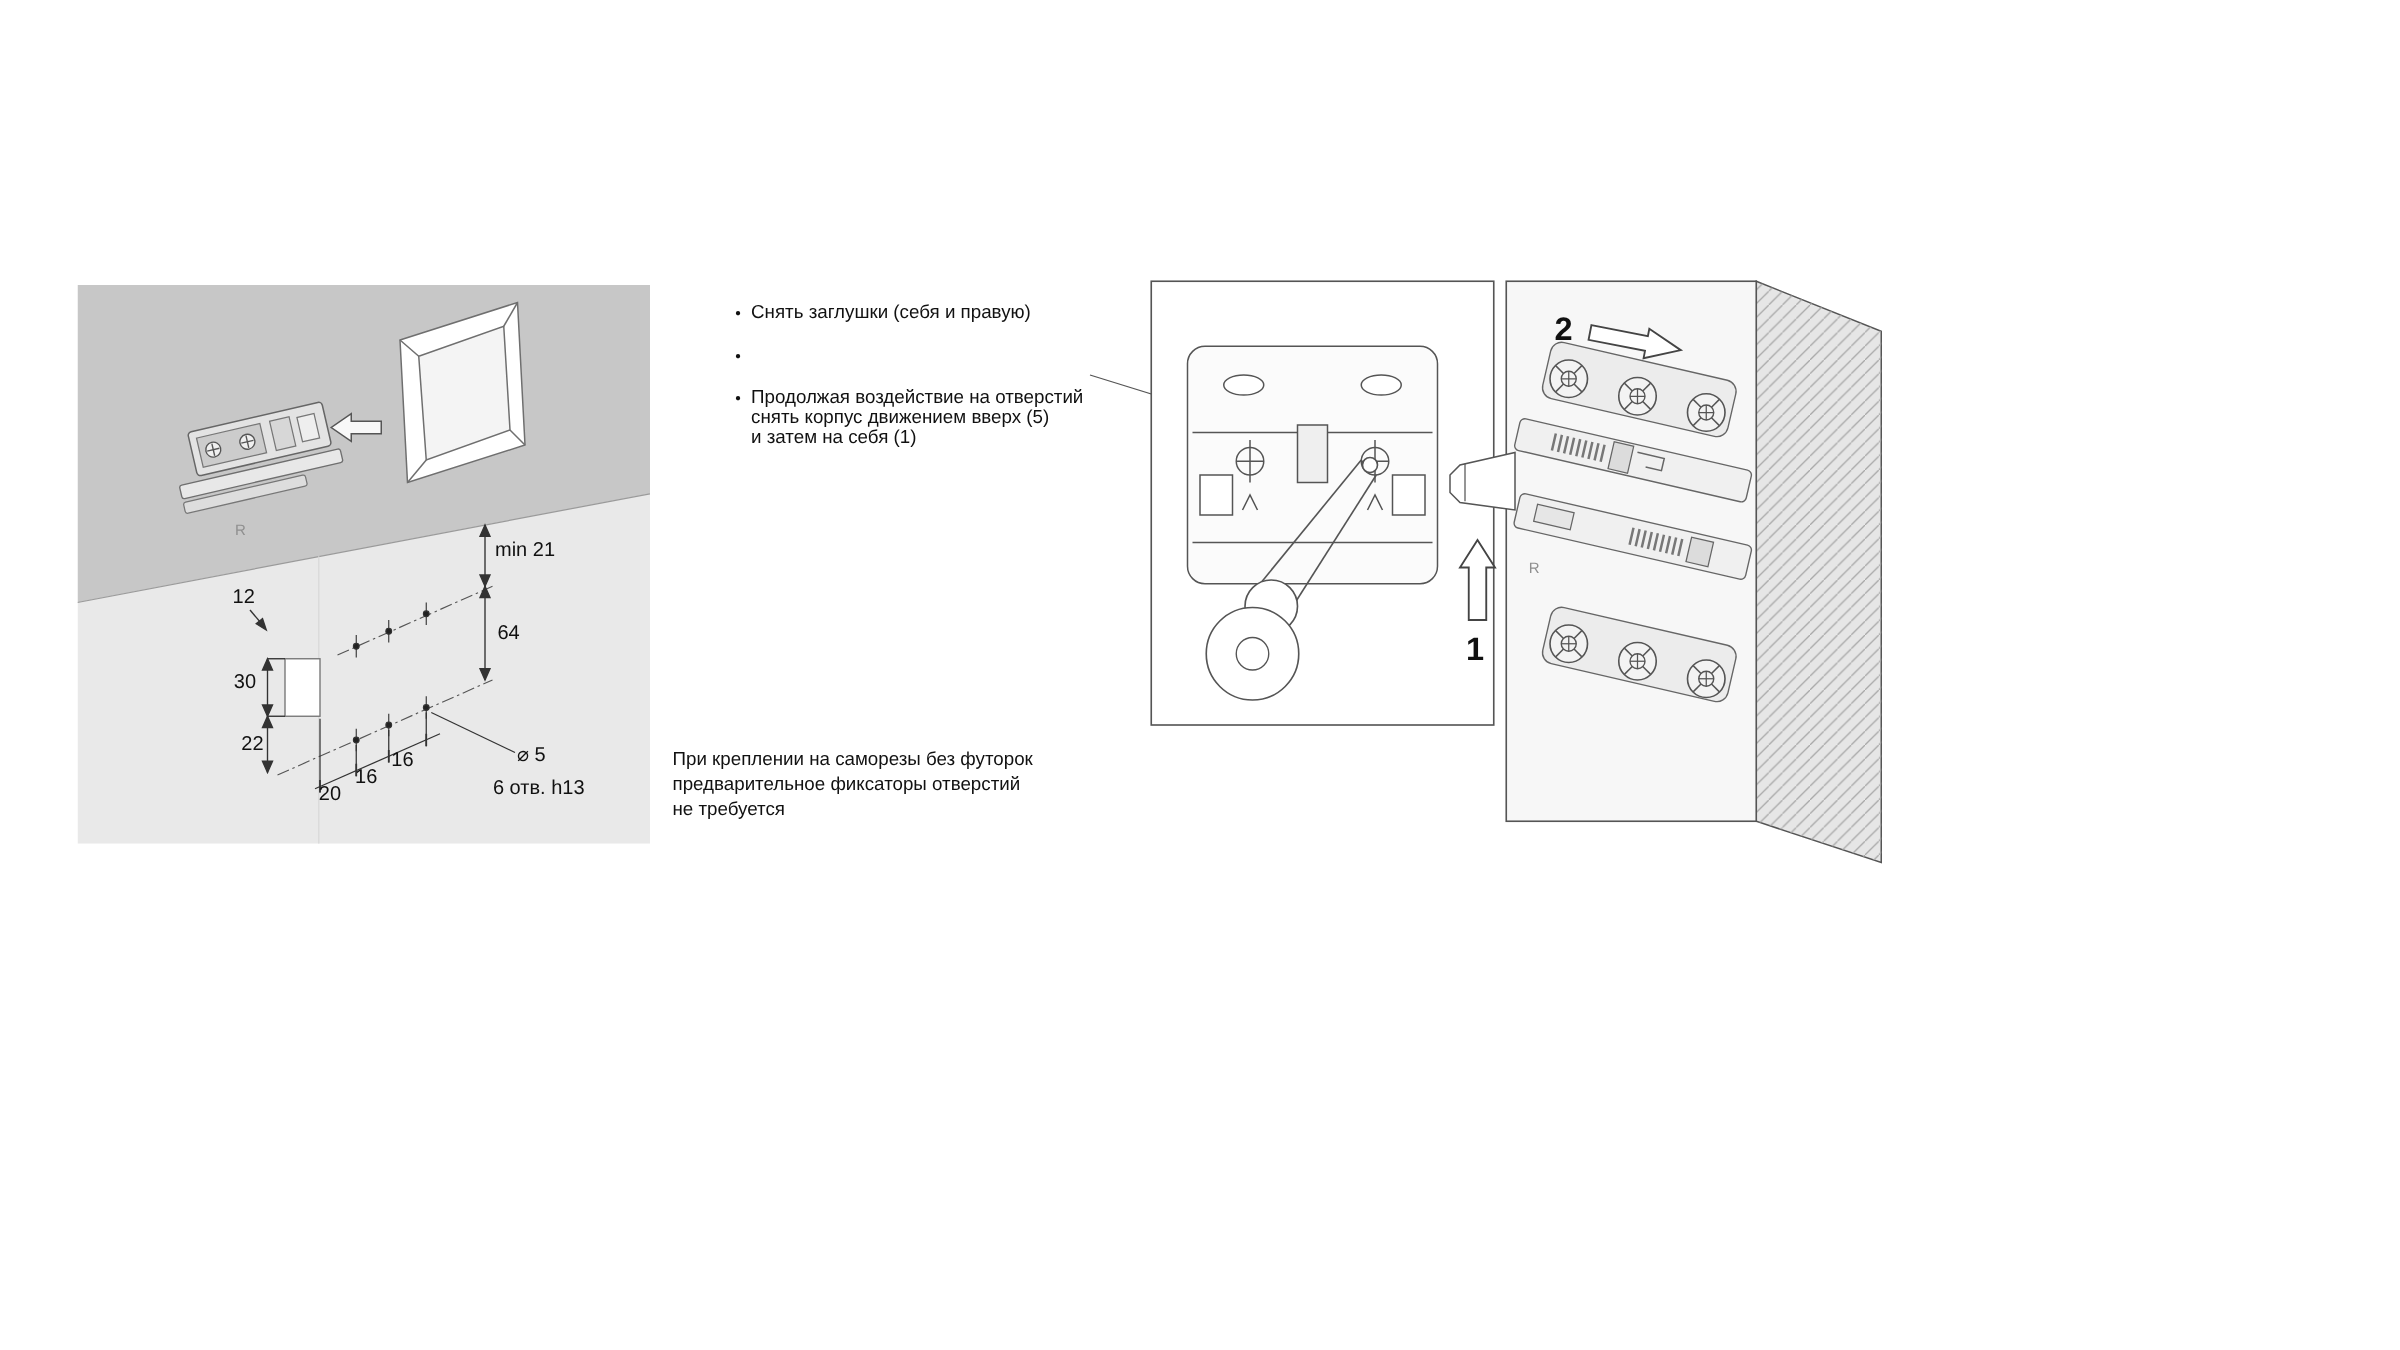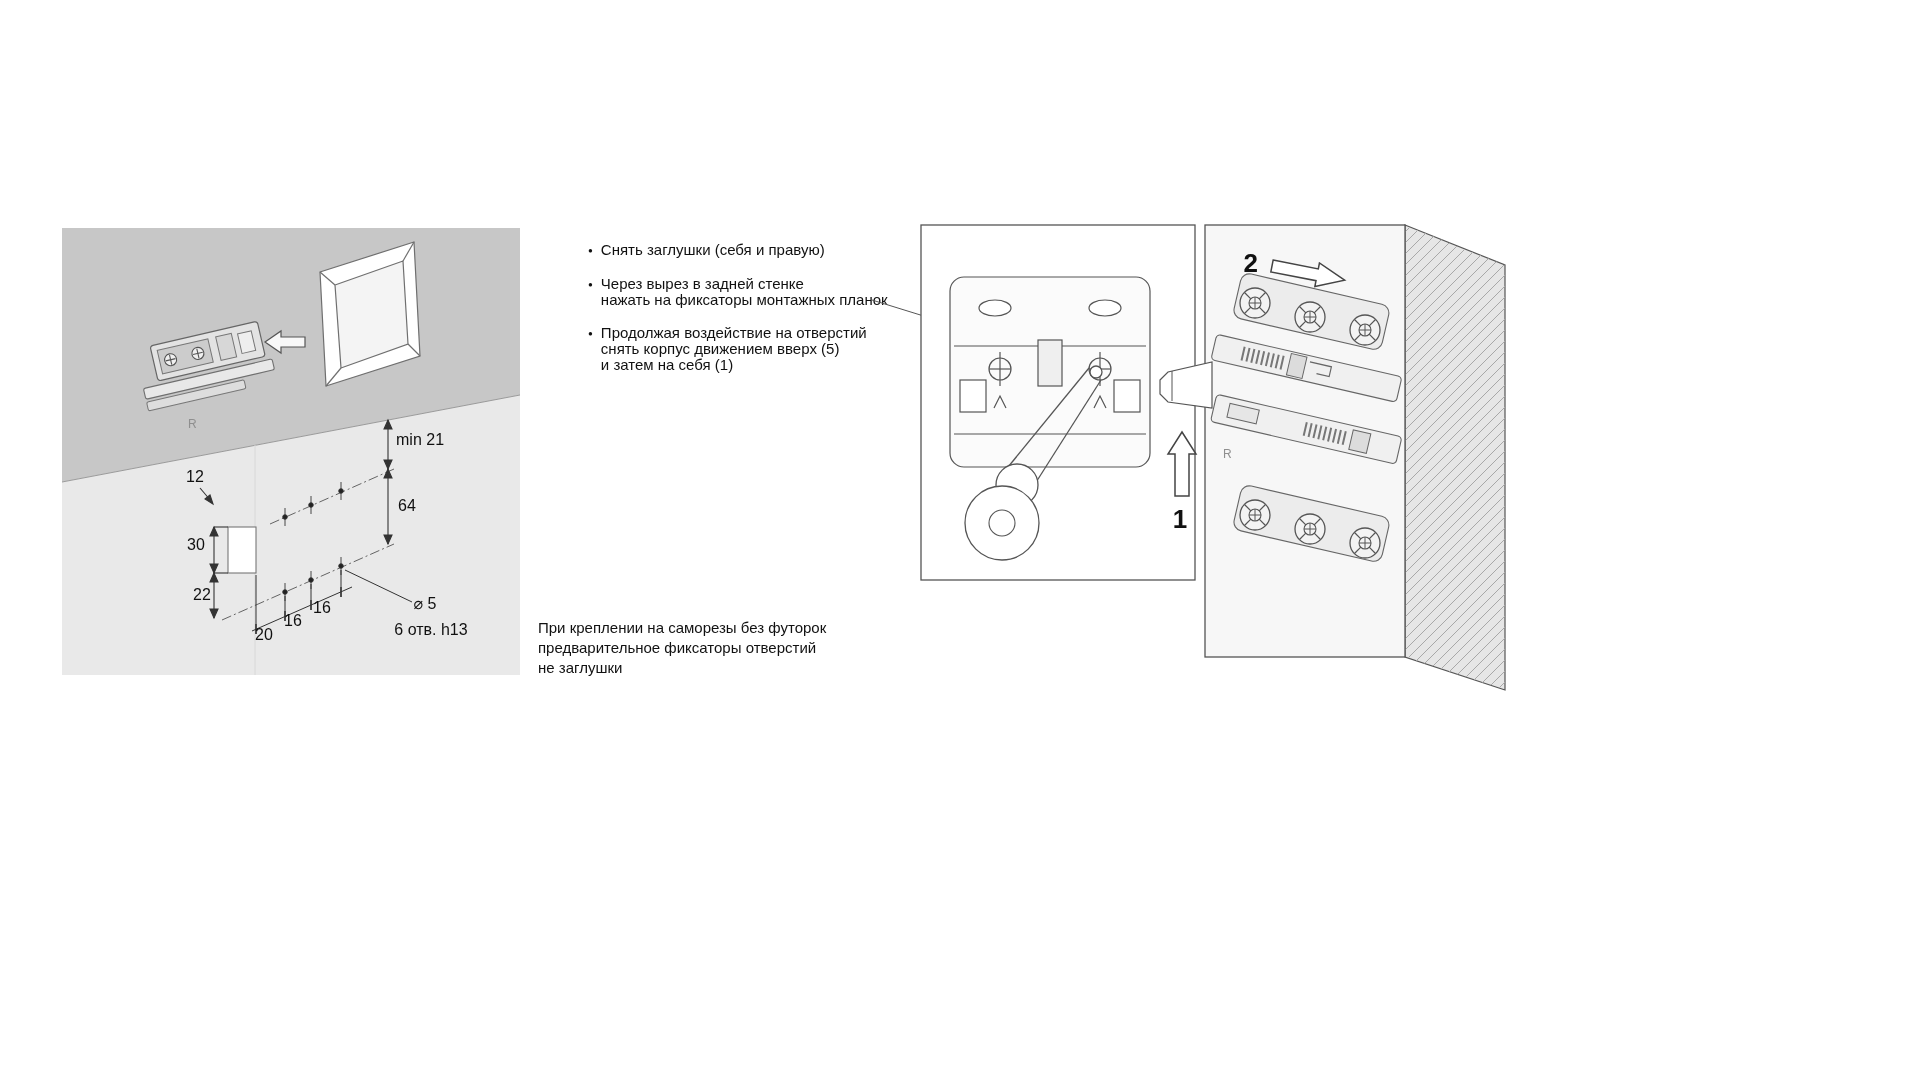--- a/index.html
+++ b/index.html
@@ -6,21 +6,21 @@
   .canvas{position:relative;width:1920px;height:1080px;background:#ffffff;overflow:hidden;
           font-family:"Liberation Sans", sans-serif;color:#111;}
   svg{display:block;}
   svg text{font-family:"Liberation Sans", sans-serif;}
   .left-diagram{position:absolute;left:62px;top:228px;}
   .right-diagram{position:absolute;left:920px;top:222px;}
   .leader{position:absolute;left:868px;top:292px;pointer-events:none;}
   .instructions{position:absolute;left:588px;top:242px;width:340px;font-size:15px;line-height:16px;}
   .bullet-item{display:flex;gap:8px;margin-bottom:17px;}
   .bullet-item .dot{font-size:8px;line-height:16px;padding-top:1px;}
-  .note{position:absolute;left:538px;top:618px;font-size:15px;line-height:20px;}
+  .note{position:absolute;left:538px;top:598px;font-size:15px;line-height:20px;}
   .dim-label{font-size:16px;fill:#111;}
   .small-mark{font-size:12px;fill:#8f8f8f;}
 </style>
 </head>
 <body>
 
 <div class="canvas">
 
   <svg class="left-diagram" width="458" height="447" viewBox="0 0 458 447">
 
@@ -136,39 +136,35 @@
 
   <div class="instructions">
     <div class="bullet-item">
       <span class="dot">●</span>
       <div>
         <div>Снять заглушки (себя и правую)</div>
       </div>
     </div>
     <div class="bullet-item">
       <span class="dot">●</span>
-      <div>
-        <div>Через вырез в задней стенке</div>
-        <div>нажать на фиксаторы монтажных планок</div>
-      </div>
     </div>
     <div class="bullet-item">
       <span class="dot">●</span>
       <div>
         <div>Продолжая воздействие на отверстий</div>
         <div>снять корпус движением вверх (5)</div>
         <div>и затем на себя (1)</div>
       </div>
     </div>
   </div>
 
   <div class="note">
     <div>При креплении на саморезы без футорок</div>
     <div>предварительное фиксаторы отверстий</div>
-    <div>не заглушки</div>
+    <div>не требуется</div>
   </div>
 
   <svg class="leader" width="240" height="92" viewBox="0 0 240 92">
     <line x1="4" y1="8" x2="230" y2="78" stroke="#555" stroke-width="1"></line>
   </svg>
 
   <svg class="right-diagram" width="590" height="470" viewBox="0 0 590 470">
     <defs>
       <pattern id="hatch" width="11" height="11" patternUnits="userSpaceOnUse">
         <line x1="0" y1="11" x2="11" y2="0" stroke="#a8a8a8" stroke-width="1"></line>

